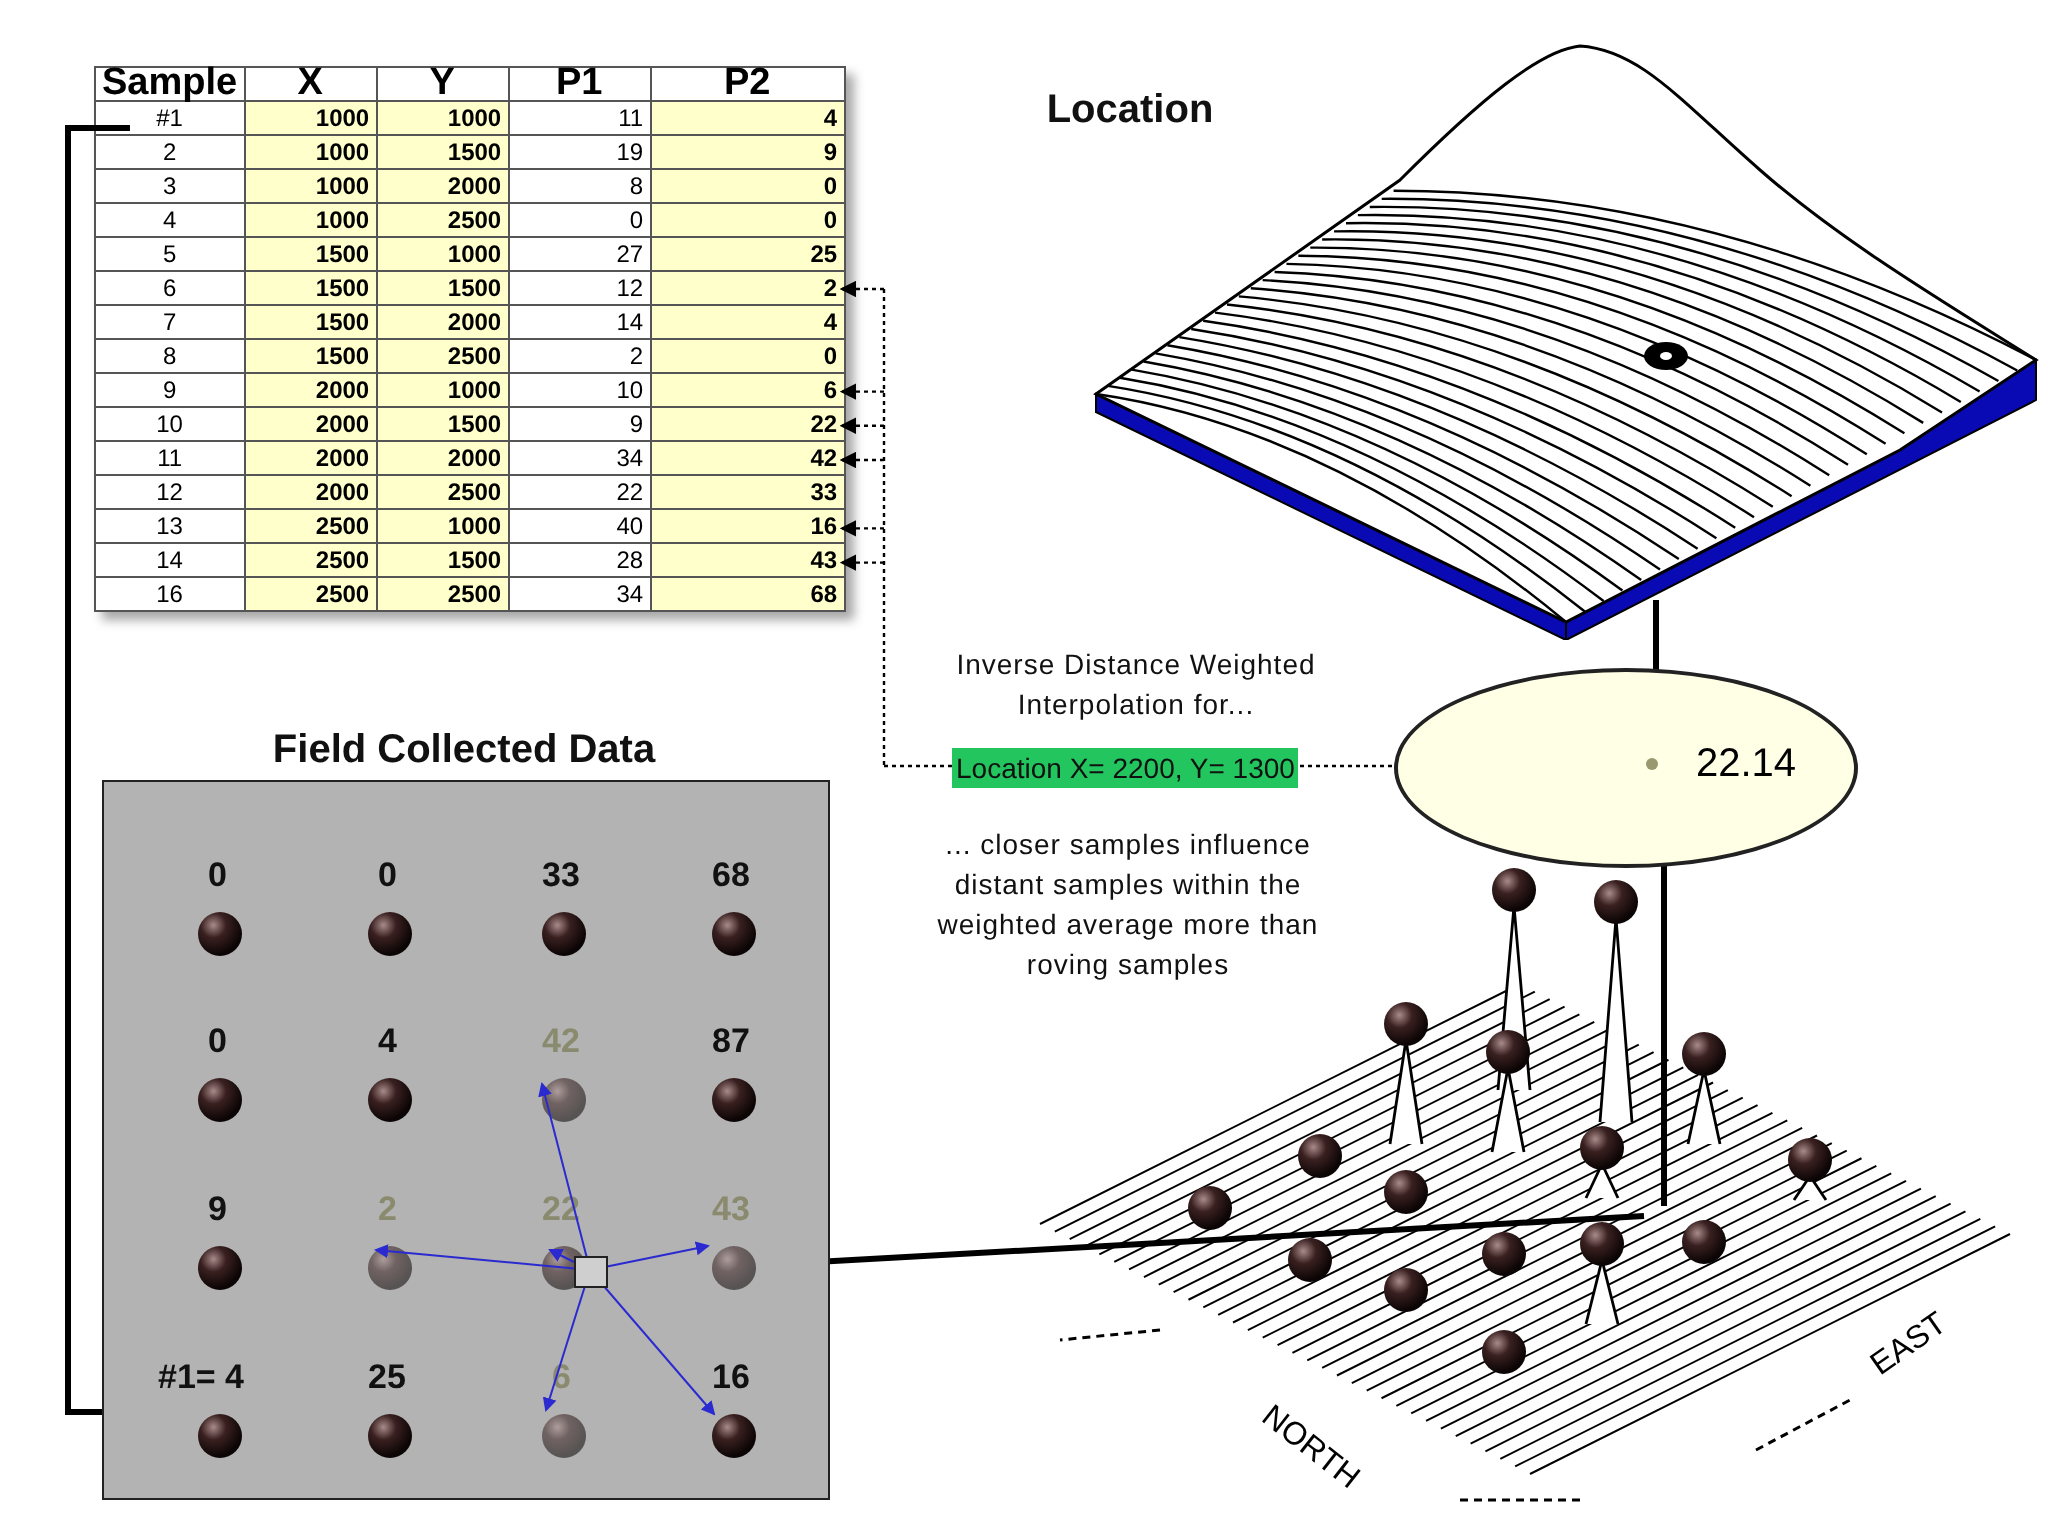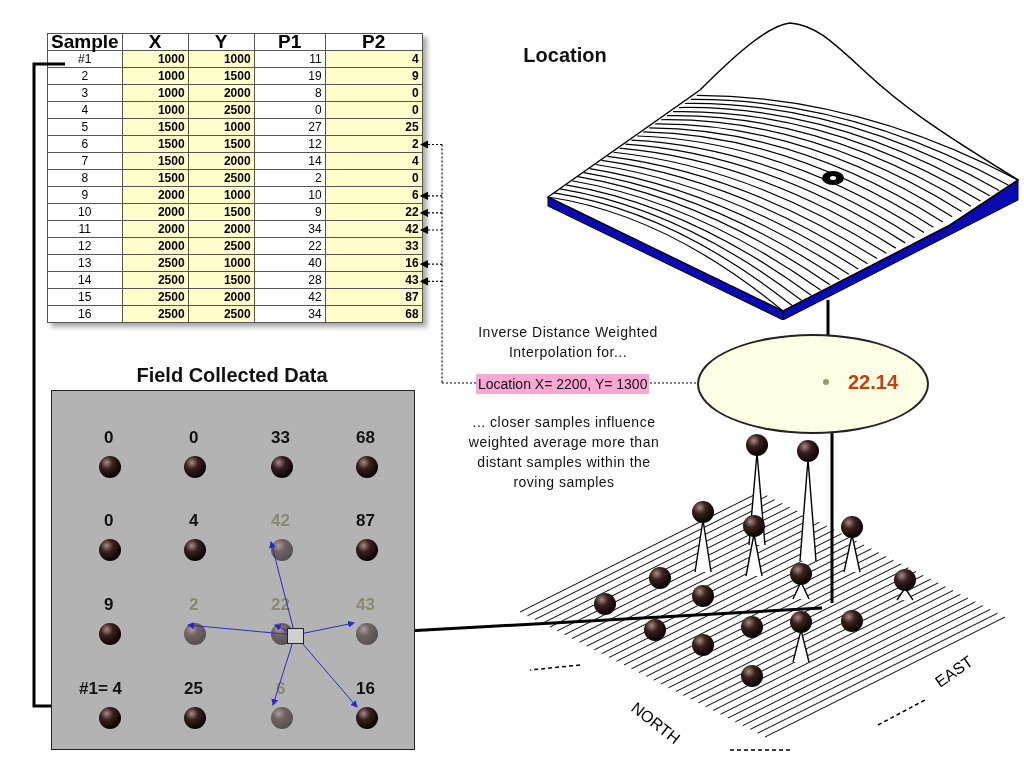--- a/index.html
+++ b/index.html
@@ -126,27 +126,20 @@
         <td class="c-y">1000</td>
         <td class="c-p1">40</td>
         <td class="c-p2">16</td>
       </tr>
       <tr>
         <td class="c-s">14</td>
         <td class="c-x">2500</td>
         <td class="c-y">1500</td>
         <td class="c-p1">28</td>
         <td class="c-p2">43</td>
-      </tr>
-      <tr>
-        <td class="c-s">15</td>
-        <td class="c-x">2500</td>
-        <td class="c-y">2000</td>
-        <td class="c-p1">42</td>
-        <td class="c-p2">87</td>
       </tr>
       <tr>
         <td class="c-s">16</td>
         <td class="c-x">2500</td>
         <td class="c-y">2500</td>
         <td class="c-p1">34</td>
         <td class="c-p2">68</td>
       </tr>
     </tbody>
 </table>
@@ -216,31 +209,31 @@
 </svg>
 
 <div class="abs title" style="left:470px;top:42px;width:190px;line-height:26px">
   <div>Location</div>
 </div>
 
 <div class="abs note" style="left:448px;top:322px;width:240px">
   <div>Inverse Distance Weighted</div>
   <div>Interpolation for...</div>
 </div>
-<div class="abs note" style="left:476px;top:374px;background:#f9a8d4;padding:0 2px;letter-spacing:0">Location X= 2200, Y= 1300</div>
+<div class="abs note" style="left:476px;top:374px;background:#22c55e;padding:0 2px;letter-spacing:0">Location X= 2200, Y= 1300</div>
 <div class="abs note" style="left:444px;top:412px;width:240px">
   <div>... closer samples influence</div>
+  <div>distant samples within the</div>
   <div>weighted average more than</div>
-  <div>distant samples within the</div>
   <div>roving samples</div>
 </div>
 
 <div id="ellipse"></div>
 <div class="abs" style="left:823px;top:379px;width:6px;height:6px;border-radius:50%;background:#999970"></div>
-<div class="abs" style="left:848px;top:371px;font-weight:bold;font-size:20px;color:#c2410c">22.14</div>
+<div class="abs" style="left:848px;top:371px;font-weight:normal;font-size:20px;color:#000000">22.14</div>
 
 <svg class="abs" style="left:500px;top:420px" width="520" height="348">
   <g id="hatch" stroke="#000" stroke-width="1" fill="none">
       <line x1="20" y1="192" x2="260" y2="72"></line>
       <line x1="27.424242424242426" y1="195.78787878787878" x2="267.42424242424244" y2="75.78787878787878"></line>
       <line x1="34.84848484848485" y1="199.57575757575756" x2="274.8484848484849" y2="79.57575757575756"></line>
       <line x1="42.27272727272727" y1="203.36363636363637" x2="282.27272727272725" y2="83.36363636363637"></line>
       <line x1="49.6969696969697" y1="207.15151515151516" x2="289.6969696969697" y2="87.15151515151516"></line>
       <line x1="57.121212121212125" y1="210.93939393939394" x2="297.1212121212121" y2="90.93939393939394"></line>
       <line x1="64.54545454545455" y1="214.72727272727272" x2="304.54545454545456" y2="94.72727272727272"></line>

